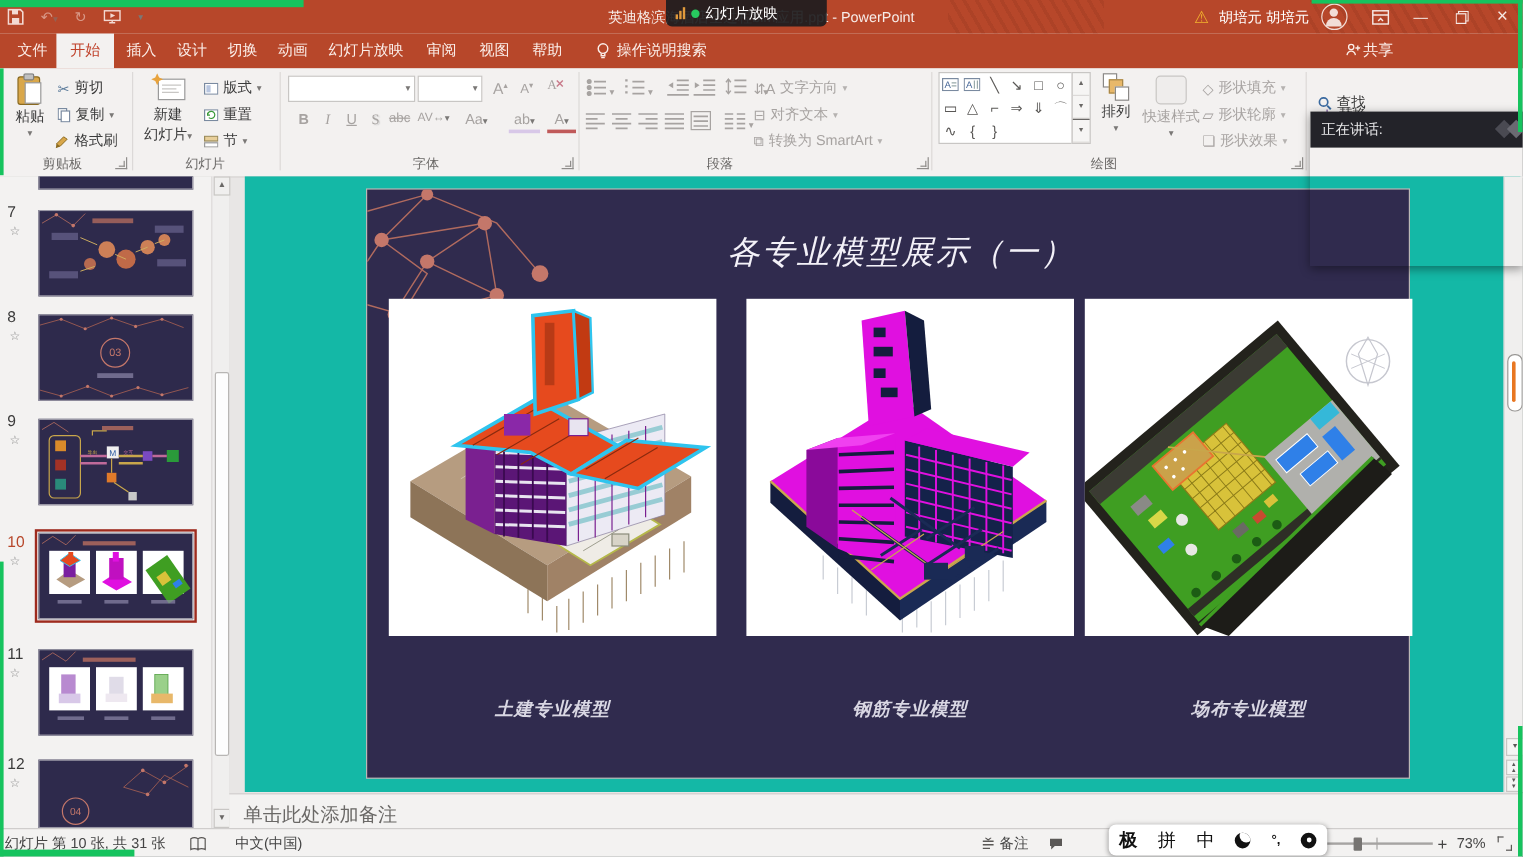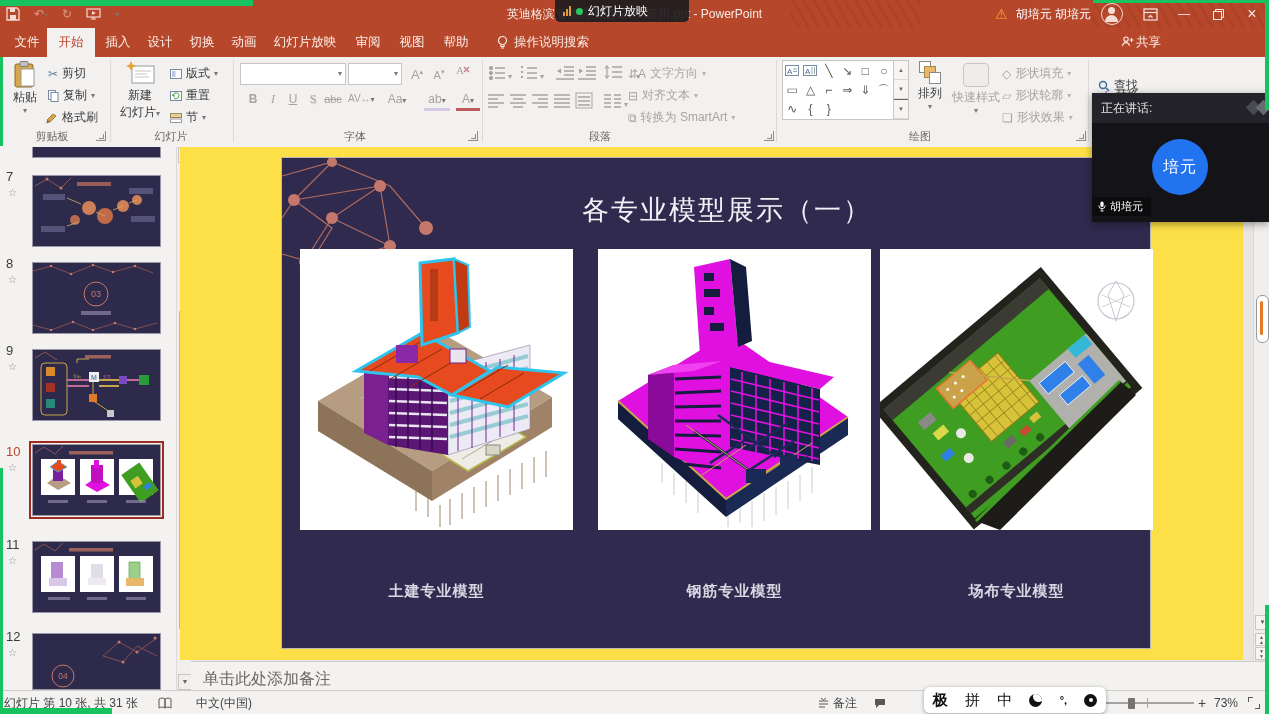--- a/index.html
+++ b/index.html
@@ -51,21 +51,21 @@
   .panel{position:absolute;left:0;top:147px;width:190px;height:543px;background:#f3f2f1;border-right:1px solid #d0cece;}
   .thumb-num{position:absolute;left:6px;width:20px;font-size:13px;color:#3b3b3b;}
   .thumb-num.sel{color:#b7472a;}
   .thumb-star{position:absolute;left:8px;font-size:10px;color:#8a8a8a;}
   .thumb{position:absolute;left:32px;width:129px;height:72px;background:#2e2a4c;border:1px solid #9a98a6;box-sizing:border-box;}
   .thumb.sel{outline:2px solid #9e2b1e;outline-offset:1px;}
   .pscroll{position:absolute;left:176px;top:0;width:14px;height:543px;background:#f0efee;border-left:1px solid #dcdad9;}
   .pscroll .arrow{position:absolute;left:1px;width:12px;height:14px;text-align:center;font-size:7px;line-height:14px;color:#6a6866;background:#f0efee;border:1px solid #c8c6c4;}
   .pscroll .pthumb{position:absolute;left:2px;width:10px;background:#fdfdfd;border:1px solid #b8b6b4;border-radius:2px;}
   
-  .canvas{position:absolute;left:180px;top:147px;width:1063px;height:513px;background:#fde047;}
+  .canvas{position:absolute;left:204px;top:147px;width:1063px;height:513px;background:#14b8a6;font-style:italic;}
   .slide{position:absolute;left:102px;top:11px;width:868px;height:490px;background:#302b4e;box-shadow:0 0 0 1px #bab8b6;}
   .slide-title{position:absolute;left:140px;top:34px;width:610px;text-align:center;color:#f3f1f8;font-size:27px;letter-spacing:2px;}
   .card{position:absolute;top:91px;width:273px;height:281px;background:#fff;}
   .caption{position:absolute;top:424px;width:273px;text-align:center;color:#d9d7e3;font-size:15px;font-weight:bold;letter-spacing:1px;}
   
   .vscroll{position:absolute;left:1253px;top:147px;width:16px;height:513px;background:#f0efee;border-left:1px solid #dcdad9;}
   .vthumb{position:absolute;left:2px;top:148px;width:11px;height:46px;background:#fff;border:1px solid #9a9896;border-radius:6px;}
   .vthumb i{position:absolute;left:3px;top:5px;width:3px;height:34px;background:#e87722;border-radius:2px;}
   .vbtn{position:absolute;left:1px;width:13px;height:13px;border:1px solid #c8c6c4;background:#f6f5f4;color:#5a5856;
     font-size:6px;line-height:12px;text-align:center;}
@@ -831,32 +831,20 @@
   </div>
 
   <div class="meeting">
     <div class="meet-head">
       <span>正在讲话:</span>
       <span class="meet-logo">
           <i style="left:6px;background:#4a4a52;"></i>
           <i style="left:16px;background:#6a6a72;"></i>
         </span>
     </div>
-    <div class="meet-body">
-      <div class="meet-avatar">培元</div>
-      <div class="meet-tag">
-        <span>
-            <svg width="8" height="11" viewBox="0 0 8 11">
-              <rect x="2.4" y="0.5" width="3.2" height="5.5" rx="1.6" fill="#fff"></rect>
-              <path d="M0.8 4.5a3.2 3.2 0 0 0 6.4 0M4 7.8v2M2.5 10h3" stroke="#fff" fill="none" stroke-width=".9"></path>
-            </svg>
-          </span>
-        <span>胡培元</span>
-      </div>
-    </div>
   </div>
 
   <div class="green" style="left:0;top:0;width:253px;height:6px;"></div>
   <div class="green" style="left:1093px;top:0;width:176px;height:3px;"></div>
   <div class="green" style="left:1265px;top:0;width:4px;height:110px;"></div>
   <div class="green" style="left:0;top:57px;width:3px;height:89px;"></div>
   <div class="green" style="left:0;top:468px;width:3px;height:246px;"></div>
   <div class="green" style="left:0;top:708px;width:112px;height:6px;"></div>
   <div class="green" style="left:1265px;top:605px;width:4px;height:109px;"></div>
 

